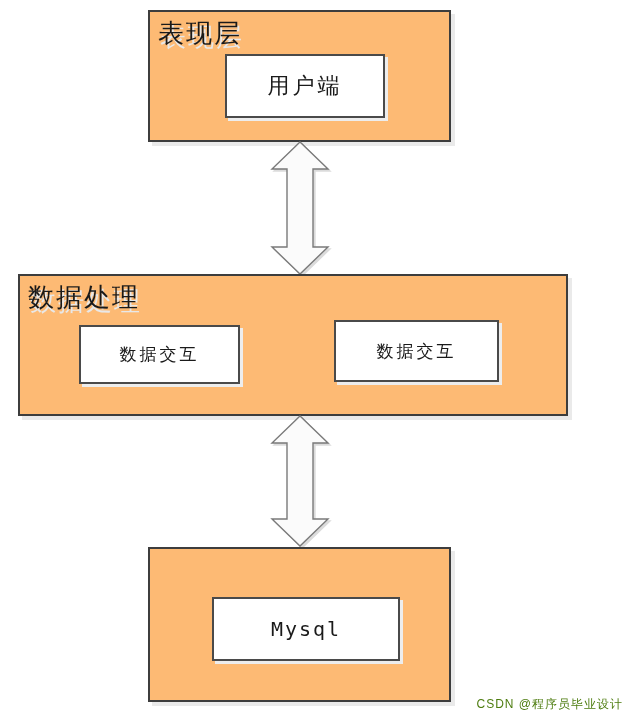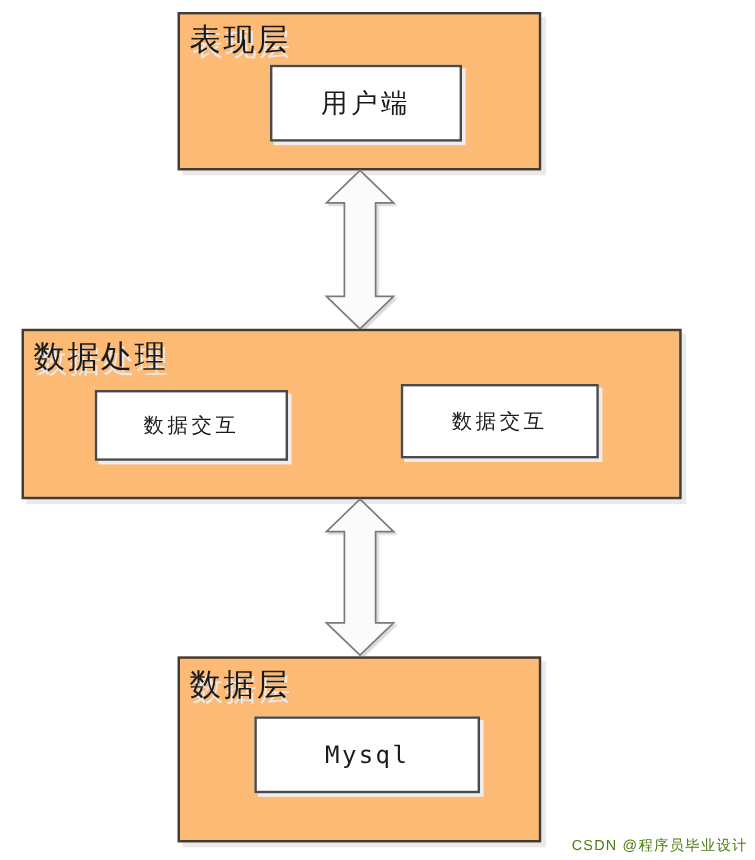--- a/index.html
+++ b/index.html
@@ -100,21 +100,20 @@
     <div class="node-box" style="left:314px; top:44px; width:165px; height:62px;">
       <span class="node-label small">数据交互</span>
     </div>
   </div>
 
   <svg class="arrow-svg" style="left:266px; top:415px;" width="68" height="132" viewBox="0 0 68 132">
     <polygon class="arrow-shape" points="34,1 6,28 21,28 21,104 6,104 34,131 62,104 47,104 47,28 62,28"></polygon>
   </svg>
 
   <div class="layer-box" style="left:148px; top:547px; width:303px; height:155px;">
-    <span class="layer-label">数据层</span>
     <div class="node-box" style="left:62px; top:48px; width:188px; height:64px;">
       <span class="node-label mono">Mysql</span>
     </div>
   </div>
 
   <span class="watermark">CSDN @程序员毕业设计</span>
 
 </div>
 
 </body></html>

